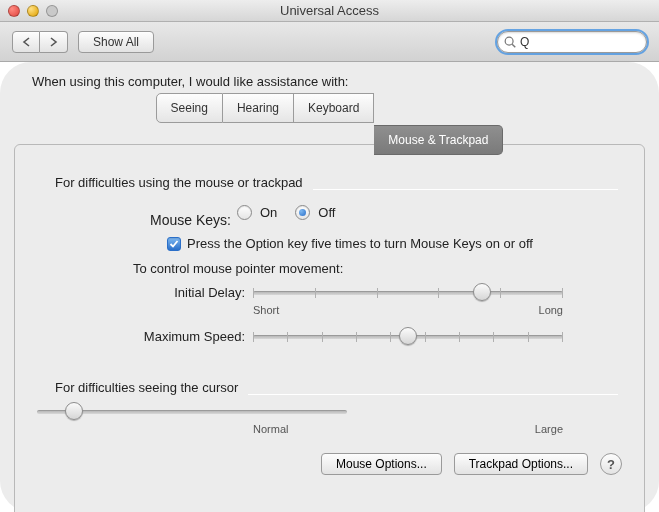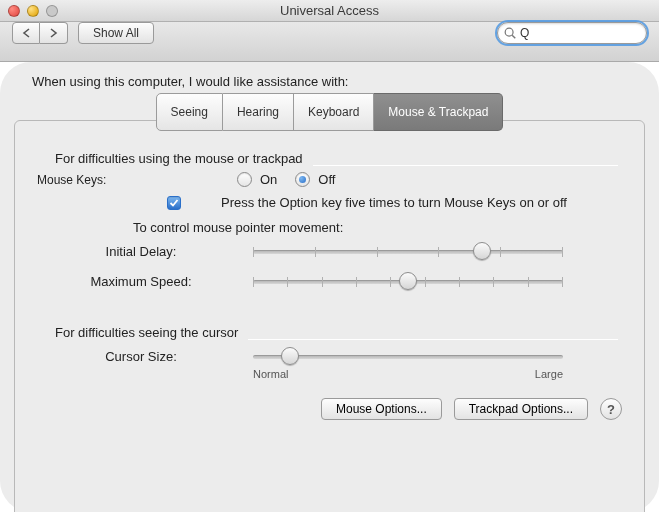--- a/index.html
+++ b/index.html
@@ -28,21 +28,21 @@
   .tl-min   { background: radial-gradient(circle at 30% 30%, #ffe082, #e0a100); }
   .tl-zoom  { background: #c9c9c9; }
   .title {
     position: absolute; left: 0; right: 0; text-align: center;
     font-size: 13px; color: #3a3a3a; pointer-events: none;
   }
   .toolbar {
     height: 40px;
     background: linear-gradient(#e8e8e8, #d2d2d2);
     border-bottom: 1px solid #a9a9a9;
-    display: flex; align-items: flex-start; padding: 0 12px; gap: 10px;
+    display: flex; align-items: center; padding: 0 12px; gap: 10px;
   }
   .seg { display: flex; }
   .mac-btn {
     height: 22px;
     padding: 0 10px;
     background: linear-gradient(#fdfdfd, #e3e3e3);
     border: 1px solid #9a9a9a;
     border-radius: 4px;
     font-size: 12px;
     color: #333;
@@ -63,42 +63,42 @@
   }
   .mag { position:absolute; left:6px; top:4px; width:14px; height:14px; color:#777; }
   .content {
     background: #ececec; height: 450px; padding: 6px 14px 14px 14px; border-radius: 31px;
   }
   .intro { margin: 6px 0 4px 18px; font-size:13px; }
   .tabbar {
     display:flex; justify-content:center; margin-top:4px; position: relative; z-index:2;
   }
   .tab {
-    height:38px; padding:0 14px; background:linear-gradient(#fdfdfd,#e5e5e5);
+    height:30px; padding:0 14px; background:linear-gradient(#fdfdfd,#e5e5e5);
     border:1px solid #9b9b9b; font-size:12px; color:#333;
     display:flex; align-items:center;
   }
   .tab + .tab { border-left:none; }
   .tab:first-child { border-top-left-radius:5px; border-bottom-left-radius:5px; }
   .tab:last-child  { border-top-right-radius:5px; border-bottom-right-radius:5px; }
-  .tab.sel { background:linear-gradient(#8f8f8f,#7a7a7a); color:#fff; border-color:#6a6a6a; }
+  .tab.sel { background:linear-gradient(#8f8f8f,#7a7a7a); color:#fff; border-color:#6a6a6a;margin-top:32px; }
   .panel {
     margin-top:-11px;
     border:1px solid #b8b8b8;
     border-radius:6px;
     background:#ececec;
     padding:24px 22px 16px 22px;
     position:relative; z-index:1;
     height: 398px;
   }
   .section-header { display:flex; align-items:flex-end; margin:6px 0 6px 18px; font-size:13px; }
   .section-header .line { flex:1; height:1px; background:#c5c5c5; margin-left:10px; margin-right:4px; border-top:1px solid #fff; }
   .row { display:flex; align-items:center; margin:3px 0; }
-  .label-col { width:200px; padding-right:6px; font-size:12px; }
-  .label-col-slider { width:216px; text-align:center; padding-right:8px; font-size:13px; }
+  .label-col { width:200px; text-align:right; padding-right:6px; font-size:14px;margin-top:16px; }
+  .label-col-slider { width:216px; text-align:right; padding-right:8px; font-size:13px; }
   .radio-group { display:flex; align-items:center; gap:6px; }
   .radio {
     width:15px; height:15px; border-radius:50%;
     border:1px solid #8a8a8a; background:linear-gradient(#fff,#e5e5e5);
     display:inline-flex; align-items:center; justify-content:center; margin-right:2px;
     box-shadow: inset 0 1px 1px rgba(0,0,0,0.1);
   }
   .radio.checked::after {
     content:""; width:7px; height:7px; border-radius:50%;
     background: radial-gradient(circle at 30% 30%, #7db7f0, #2a6fc9);
@@ -106,21 +106,21 @@
   .hint { font-size:11px; color:#555; margin-left:206px; margin-top:2px; }
   .checkbox {
     width:14px; height:14px; border:1px solid #8a8a8a; border-radius:3px;
     background:linear-gradient(#fff,#e5e5e5); display:inline-flex;
     align-items:center; justify-content:center; margin-right:6px;
     box-shadow: inset 0 1px 1px rgba(0,0,0,0.1);
   }
   .checkbox.checked { background:linear-gradient(#7db7f0,#2a6fc9); border-color:#2a6fc9; }
   .checkbox.checked svg { display:block; }
   .checkbox svg { display:none; width:10px; height:10px; color:#fff; }
-  .check-row { margin-left:130px; display:flex; align-items:center; margin-top:8px;gap:34px; }
+  .check-row { margin-left:130px; display:flex; align-items:center; margin-top:8px; }
   .subheader { margin:10px 0 4px 96px; font-size:13px; }
   .slider {
     position:relative; flex:1; max-width:310px; height:20px;
   }
   .track {
     position:absolute; left:0; right:0; top:9px; height:4px;
     background:linear-gradient(#b8b8b8,#d8d8d8); border-radius:3px;
     border-top:1px solid #9a9a9a;
   }
   .thumb {
@@ -226,20 +226,24 @@
             <div class="tick"></div>
             <div class="tick"></div>
             <div class="tick"></div>
             <div class="tick"></div>
             <div class="tick"></div>
             <div class="tick"></div>
           </div>
         <div class="thumb" id="thumb-initial" style="left: 74%;"></div>
       </div>
     </div>
+    <div class="slider-labels">
+      <span>Short</span>
+      <span>Long</span>
+    </div>
 
     <div class="slider-row" style="margin-top:10px;">
       <div class="label-col-slider">Maximum Speed:</div>
       <div class="slider">
         <div class="track"></div>
         <div class="ticks">
             <div class="tick"></div>
             <div class="tick"></div>
             <div class="tick"></div>
             <div class="tick"></div>
@@ -253,21 +257,20 @@
         <div class="thumb" id="thumb-speed" style="left: 50%;"></div>
       </div>
     </div>
 
     <div class="section-header" style="margin-top:34px;">
       <span>For difficulties seeing the cursor</span>
       <div class="line"></div>
     </div>
 
     <div class="slider-row">
-      <div class="label-col-slider">Cursor Size:</div>
       <div class="slider">
         <div class="track"></div>
         <div class="thumb" id="thumb-cursor" style="left: 12%;"></div>
       </div>
     </div>
     <div class="slider-labels">
       <span>Normal</span>
       <span>Large</span>
     </div>
 

